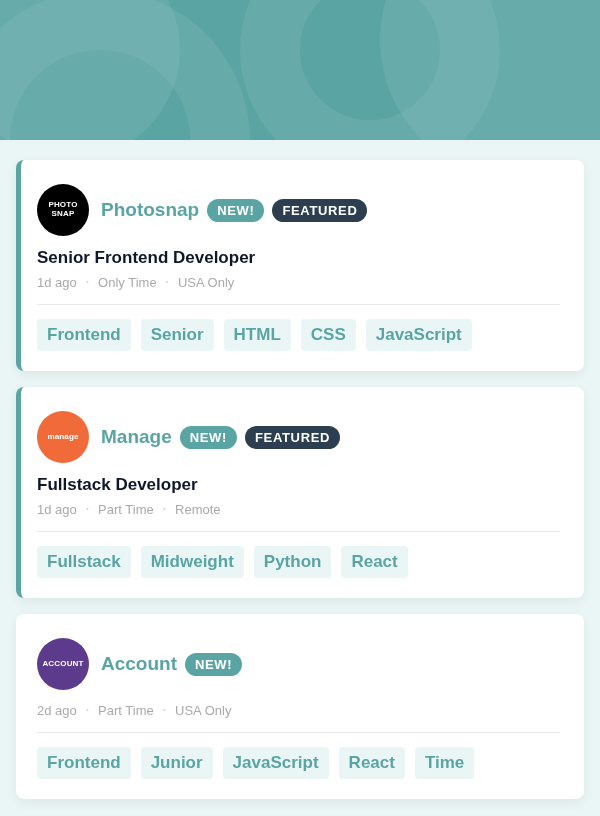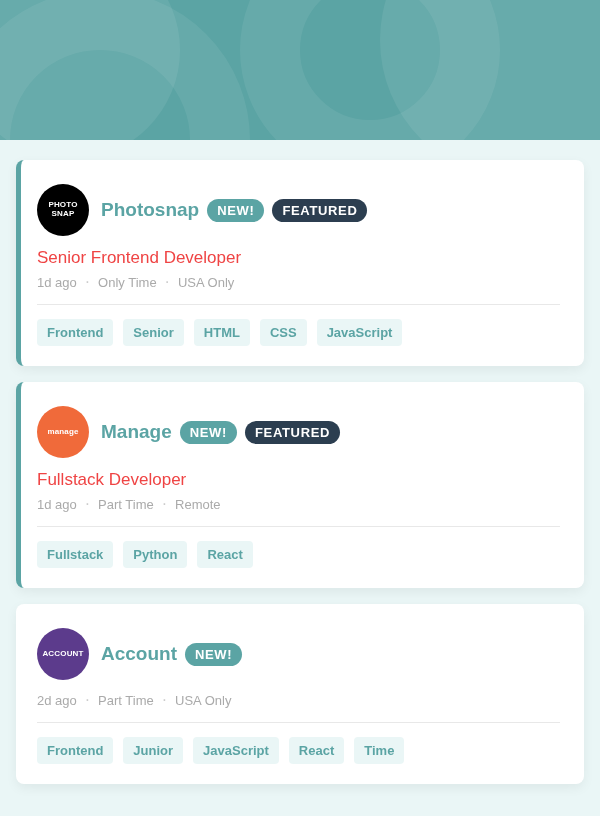--- a/index.html
+++ b/index.html
@@ -123,22 +123,22 @@
       text-transform: uppercase;
     }
     .badge-featured {
       background: #2c3e50;
       color: #fff;
       text-transform: uppercase;
     }
 
     .job-title {
       font-size: 17px;
-      font-weight: 400;
-      color: #ef4444;
+      font-weight: 700;
+      color: #0f172a;
       margin-bottom: 6px;
       cursor: pointer;
     }
 
     .job-meta {
       display: flex;
       gap: 8px;
       font-size: 13px;
       color: #aaa;
       align-items: center;
@@ -158,21 +158,21 @@
     .tags {
       display: flex;
       flex-wrap: wrap;
       gap: 10px;
     }
 
     .tag {
       background: #eaf6f6;
       color: #5ba4a4;
       font-weight: 700;
-      font-size: 13px;
+      font-size: 17px;
       padding: 6px 10px;
       border-radius: 4px;
       cursor: pointer;
     }
   </style>
 </head>
 <body>
 
 <div class="hero">
   <div class="hero-circle hero-circle-1"></div>
@@ -230,20 +230,21 @@
     <div class="job-meta">
       <span>1d ago</span>
       <span class="dot">·</span>
       <span>Part Time</span>
       <span class="dot">·</span>
       <span>Remote</span>
     </div>
     <hr class="divider">
     <div class="tags">
       <span class="tag">Fullstack</span>
+        <span class="tag">Midweight</span>
         <span class="tag">Python</span>
         <span class="tag">React</span>
     </div>
   </div>
     <div class="job-card">
     <div class="card-top">
       <div class="company-logo logo-account">
         <div class="logo-inner">ACCOUNT</div>
       </div>
       <div>

